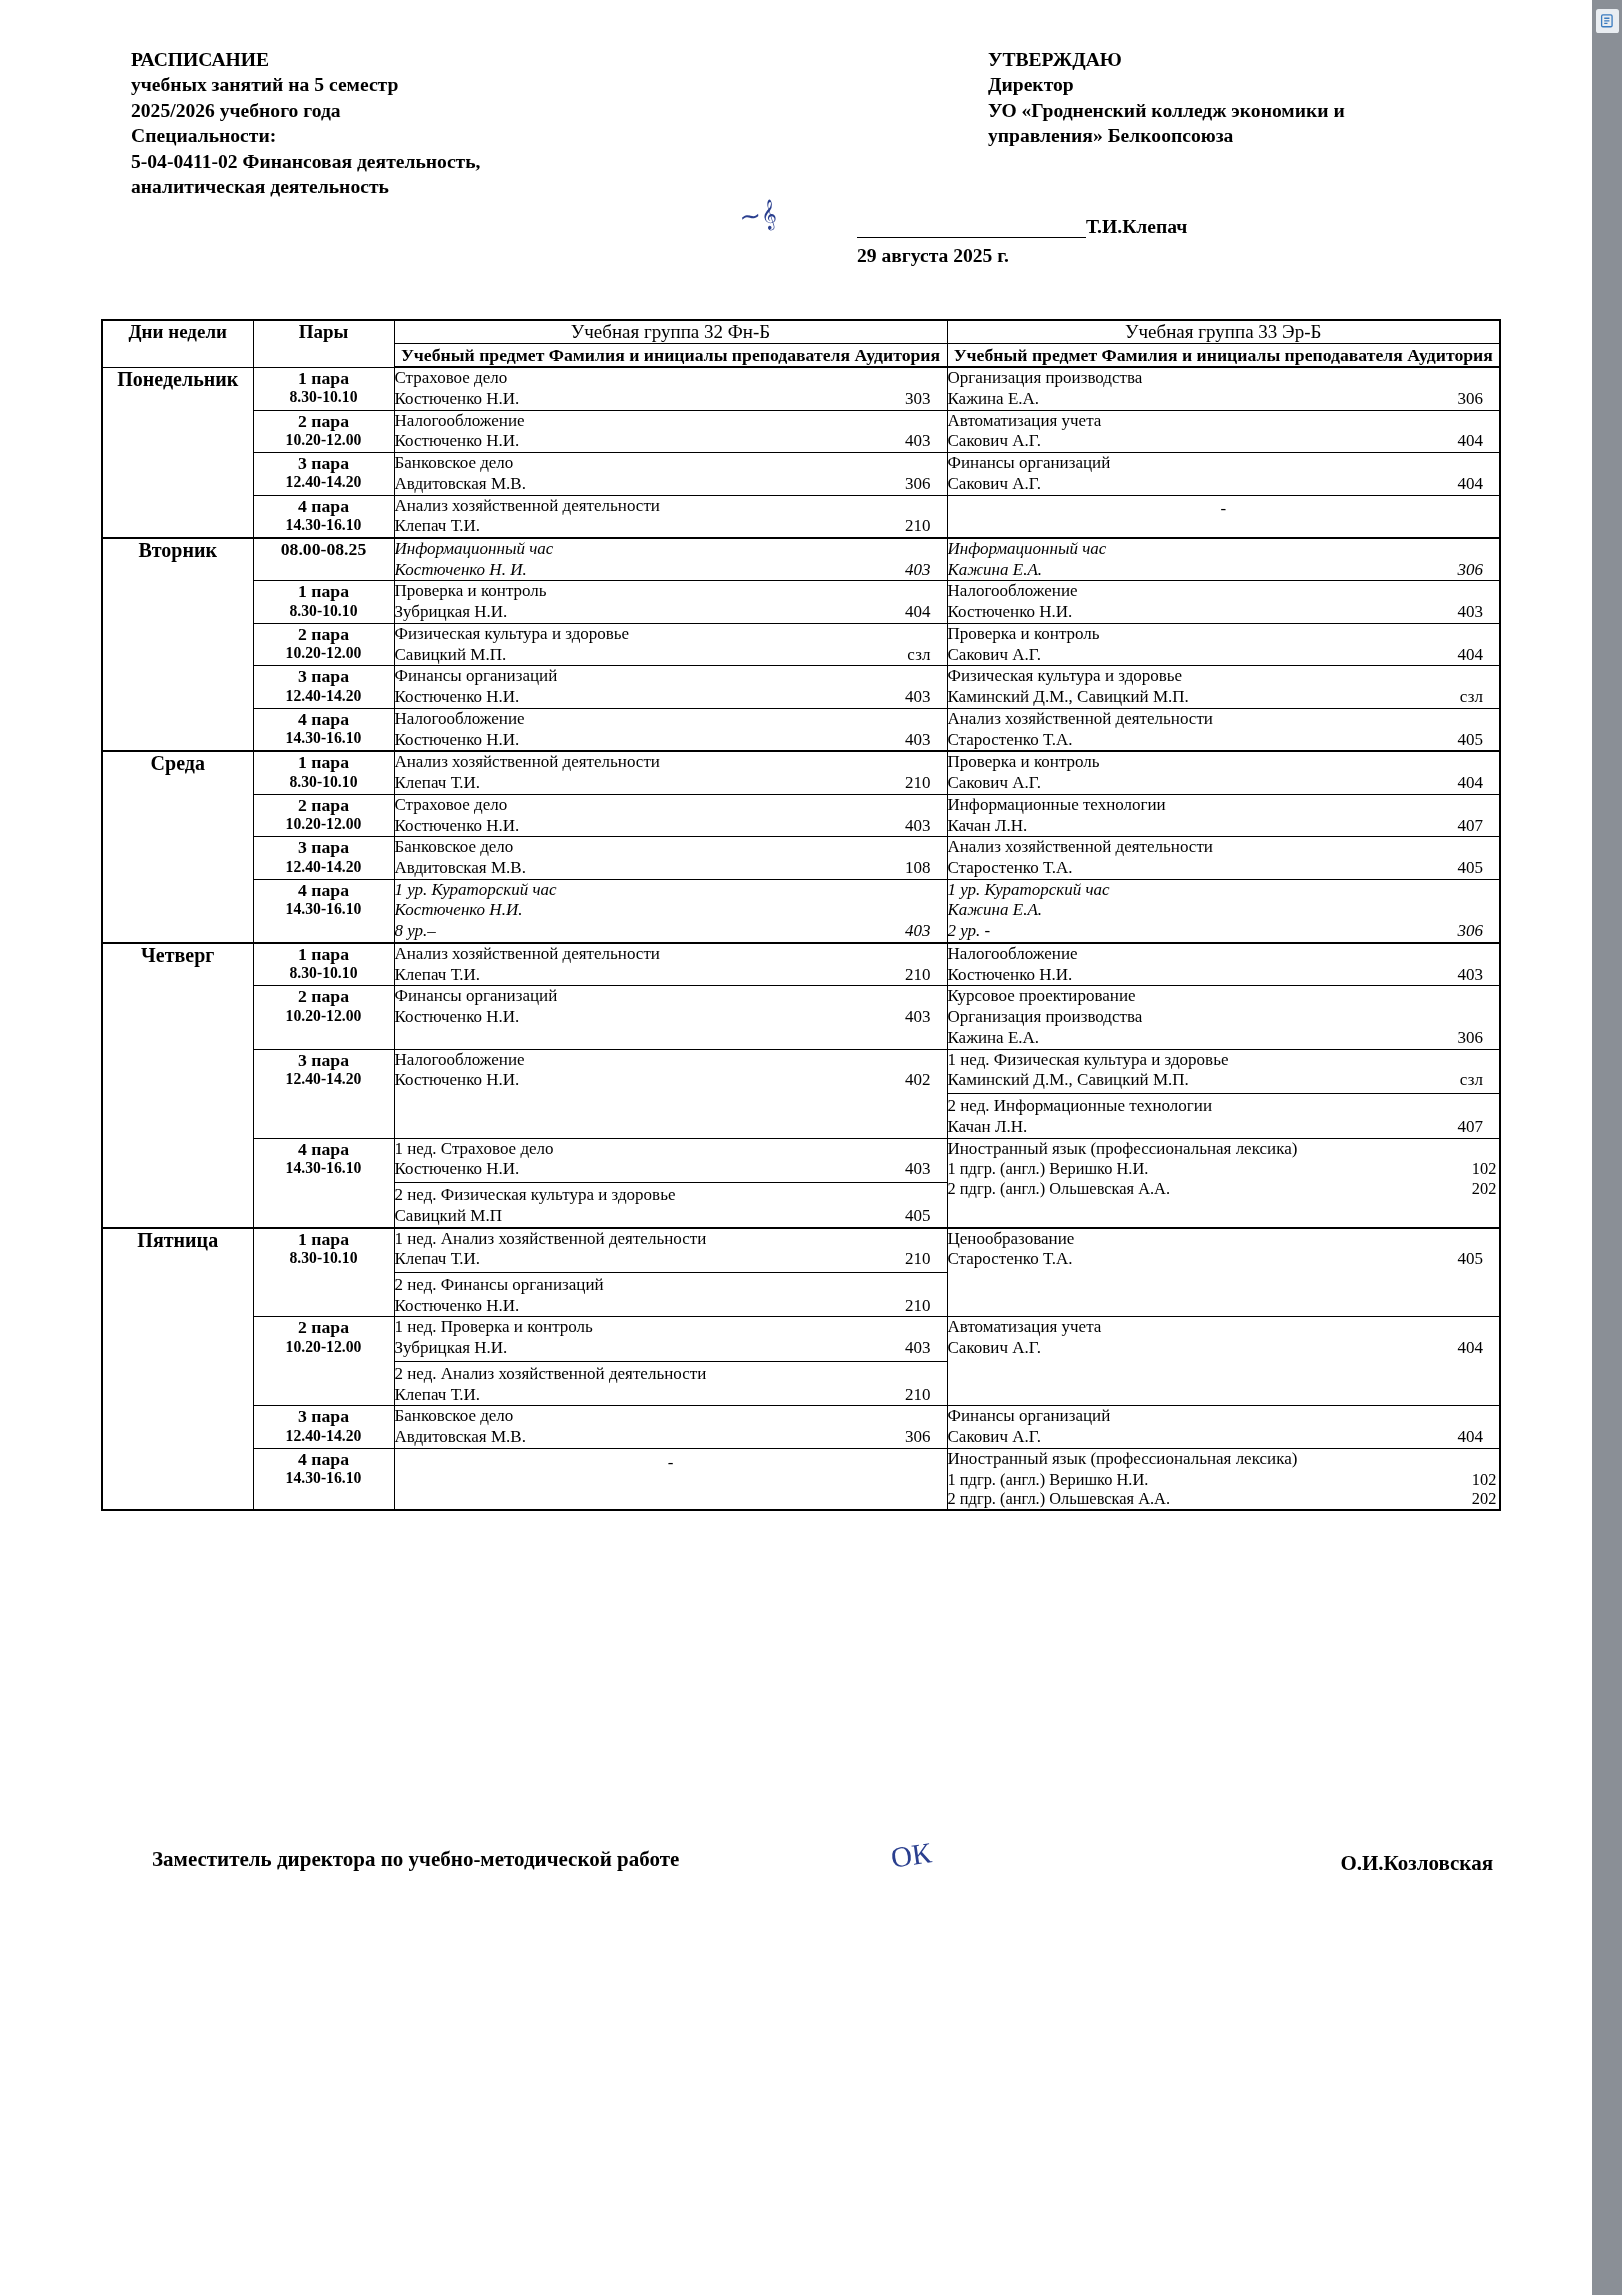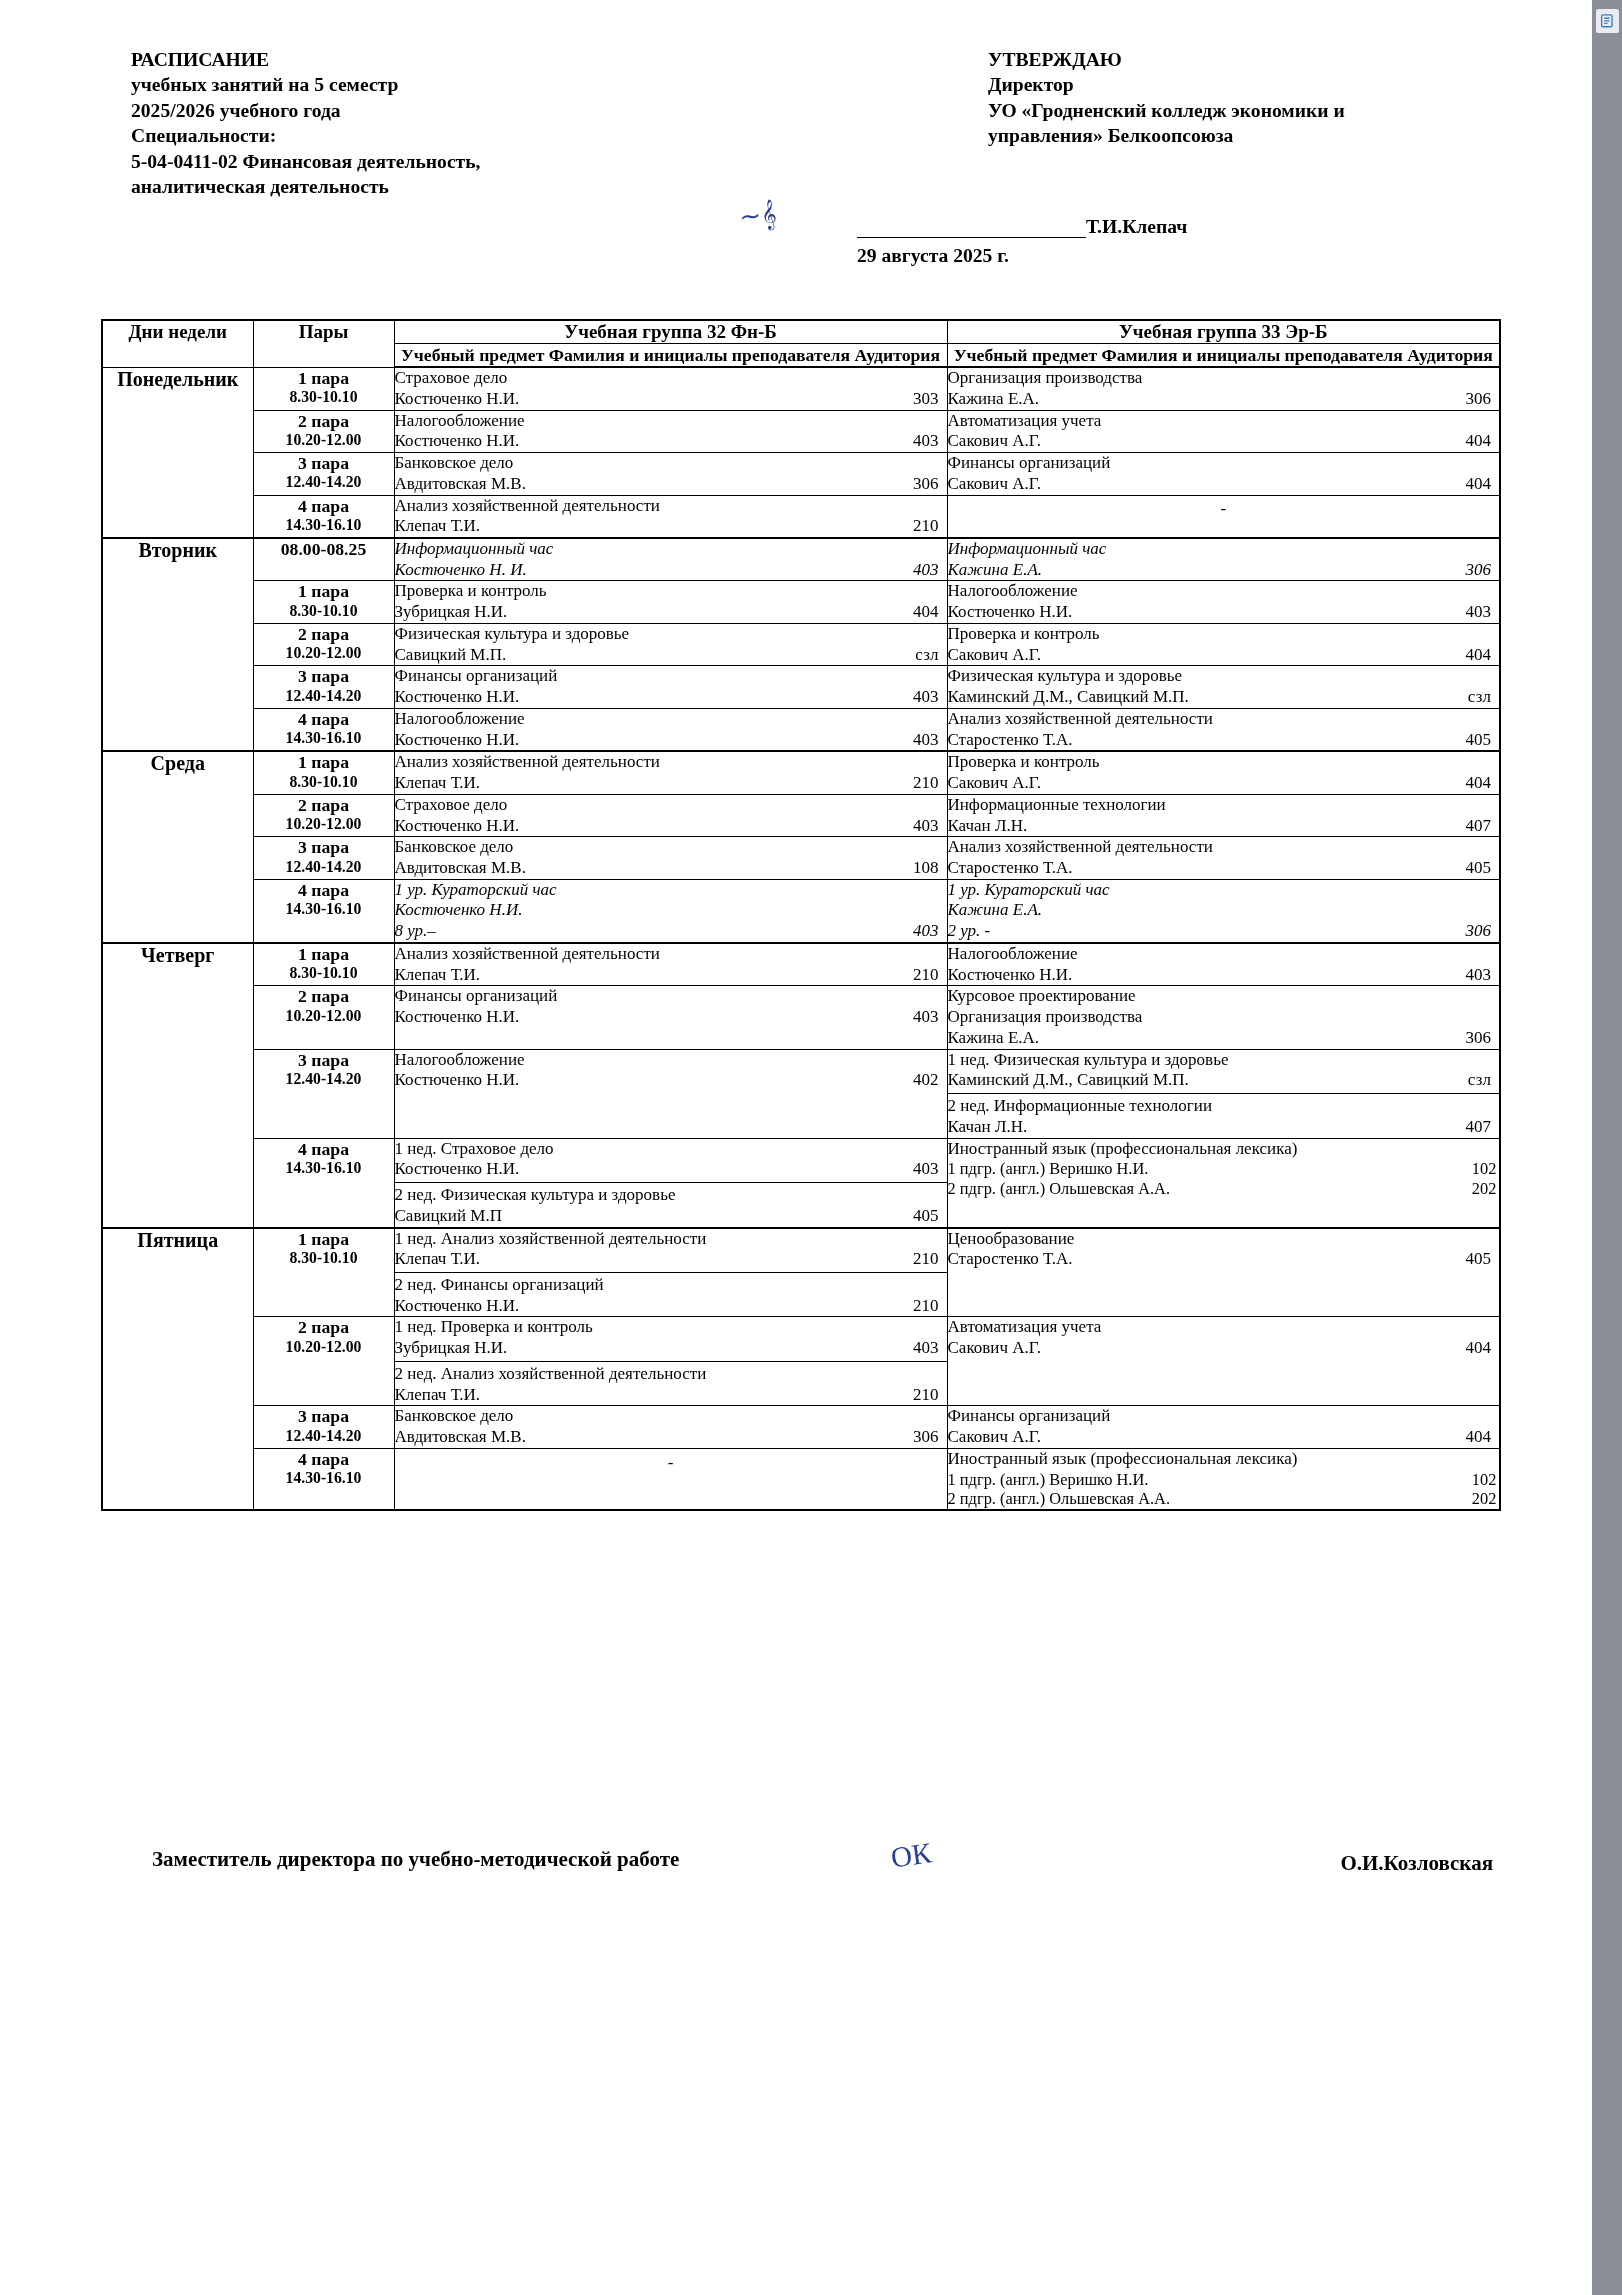--- a/index.html
+++ b/index.html
@@ -30,33 +30,33 @@
   
   table.sched{position:absolute;left:101px;top:319px;width:1299px;border-collapse:collapse;table-layout:fixed;}
   table.sched td, table.sched th{border:1px solid #000;padding:0;vertical-align:top;}
   .outer{border:2px solid #000;}
   col.c-day{width:151px;}
   col.c-pair{width:141px;}
   col.c-g1{width:553px;}
   col.c-g2{width:553px;}
 
   th.hdr-cell{text-align:center;font-size:19px;font-weight:bold;padding:6.5px 2.6px;vertical-align:middle;}
-  .grp-title{text-align:center;font-size:19px;font-weight:bold;padding:5.2px 2.6px;}
+  .grp-title{text-align:center;font-size:19px;font-weight:normal;padding:5.2px 2.6px;}
   .grp-sub{text-align:center;font-size:17.7px;font-weight:bold;line-height:1.25;padding:3.9px 2.6px 6.5px;}
 
   td.day{text-align:center;font-size:20px;font-weight:bold;vertical-align:middle;}
   td.pair{text-align:center;vertical-align:middle;padding:2.6px 1.3px;}
   .pair-n{font-size:17.7px;font-weight:bold;display:block;line-height:1.15;}
   .pair-t{font-size:15.7px;font-weight:bold;display:block;line-height:1.15;}
 
   td.cell{padding:2px 6.5px 2.6px 7.9px;}
   .row{position:relative;min-height:19.6px;}
   .subj{font-size:17px;line-height:1.22;display:block;padding-right:62px;}
   .teach{font-size:17px;line-height:1.22;display:block;padding-right:62px;}
-  .aud{position:absolute;right:8px;bottom:0;font-size:17px;line-height:1.22;}
+  .aud{position:absolute;right:16px;bottom:0;font-size:17px;line-height:1.22;}
   .ital{font-style:italic;}
   .dash{display:block;text-align:center;font-size:17px;padding:3.9px 0;}
   .sep{border-top:1px solid #000;margin:2px 0 2px;}
   .small-note{font-size:16.4px;line-height:1.2;display:block;}
   .thickb{border-bottom:2px solid #000 !important;}
   .thickl{border-left:2px solid #000 !important;}
   .thickr{border-right:2px solid #000 !important;}
 
   
   .footer{position:absolute;left:152px;top:1847px;width:1341px;}

